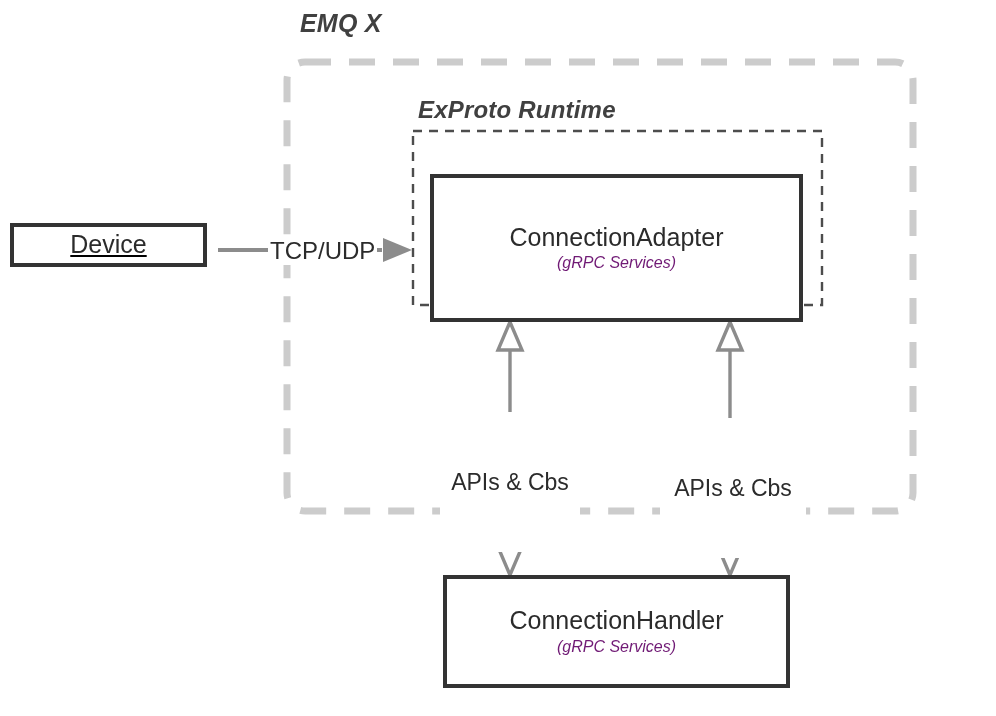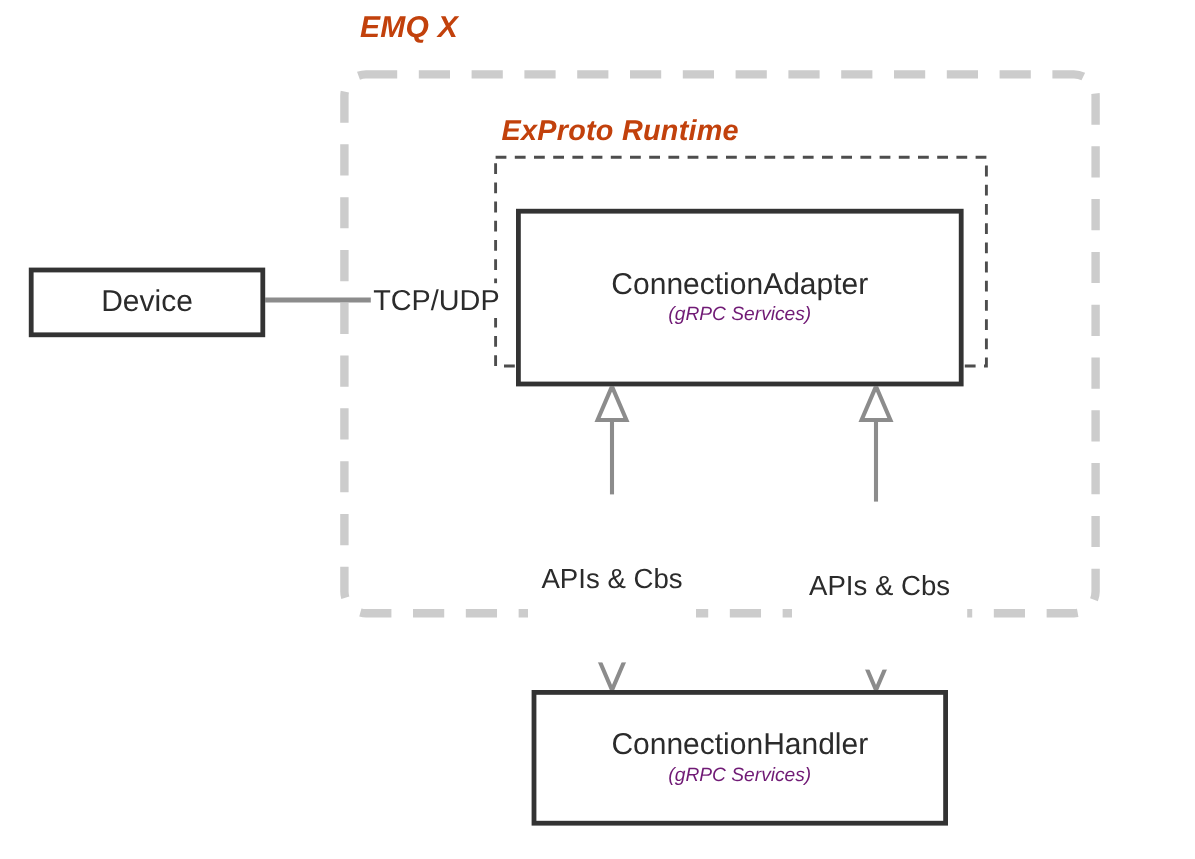--- a/index.html
+++ b/index.html
@@ -21,21 +21,21 @@
     position: absolute;
     left: 0;
     top: 0;
     width: 996px;
     height: 716px;
   }
   .group-label {
     position: absolute;
     font-style: italic;
     font-weight: bold;
-    color: #c2410c;
+    color: #404040;
     white-space: nowrap;
     letter-spacing: 0.2px;
   }
   #emqx-label {
     left: 300px;
     top: 9px;
     font-size: 25px;
   }
   #exproto-label {
     left: 418px;
@@ -46,24 +46,25 @@
     position: absolute;
     box-sizing: border-box;
     border: 4px solid #333333;
     background: #ffffff;
     display: flex;
     flex-direction: column;
     align-items: center;
     justify-content: center;
   }
   #device-box {
-    left: 24px;
+    left: 10px;
     top: 223px;
     width: 197px;
-    height: 58px;
+    height: 44px;
+    text-decoration: underline;
   }
   #adapter-box {
     left: 430px;
     top: 174px;
     width: 373px;
     height: 148px;
   }
   #handler-box {
     left: 443px;
     top: 575px;
@@ -88,21 +89,20 @@
     text-align: center;
     white-space: pre;
     line-height: 1.22;
     background: #ffffff;
   }
   #tcpudp-label {
     left: 268px;
     top: 236px;
     font-size: 24px;
     padding: 0 2px;
-    margin-left: 41px;
   }
   #socket-label {
     left: 440px;
     top: 412px;
     width: 140px;
     font-size: 23px;
   }
   #pubsub-label {
     left: 660px;
     top: 418px;

